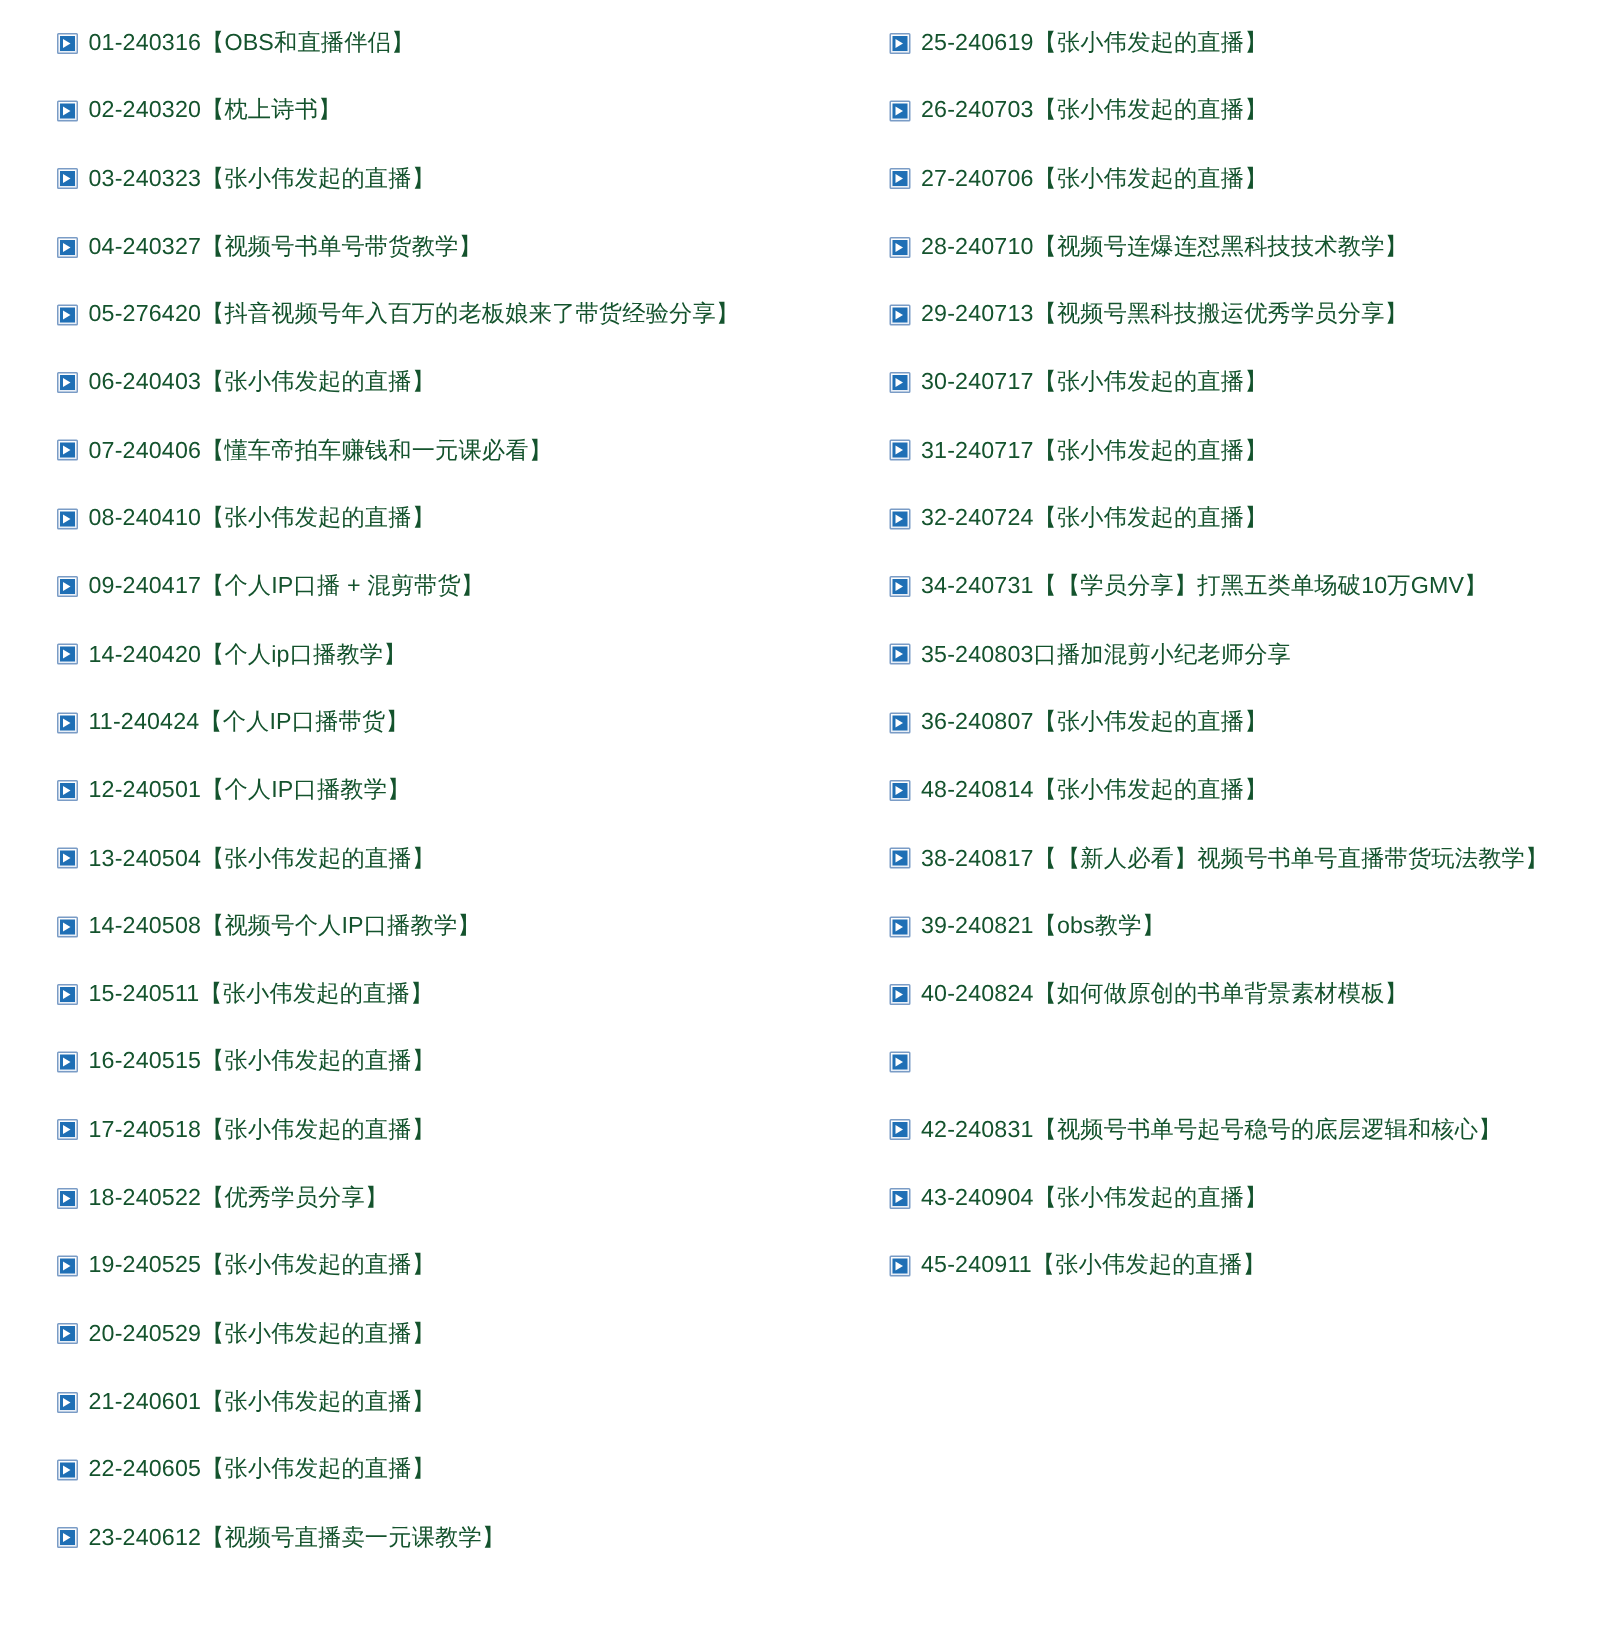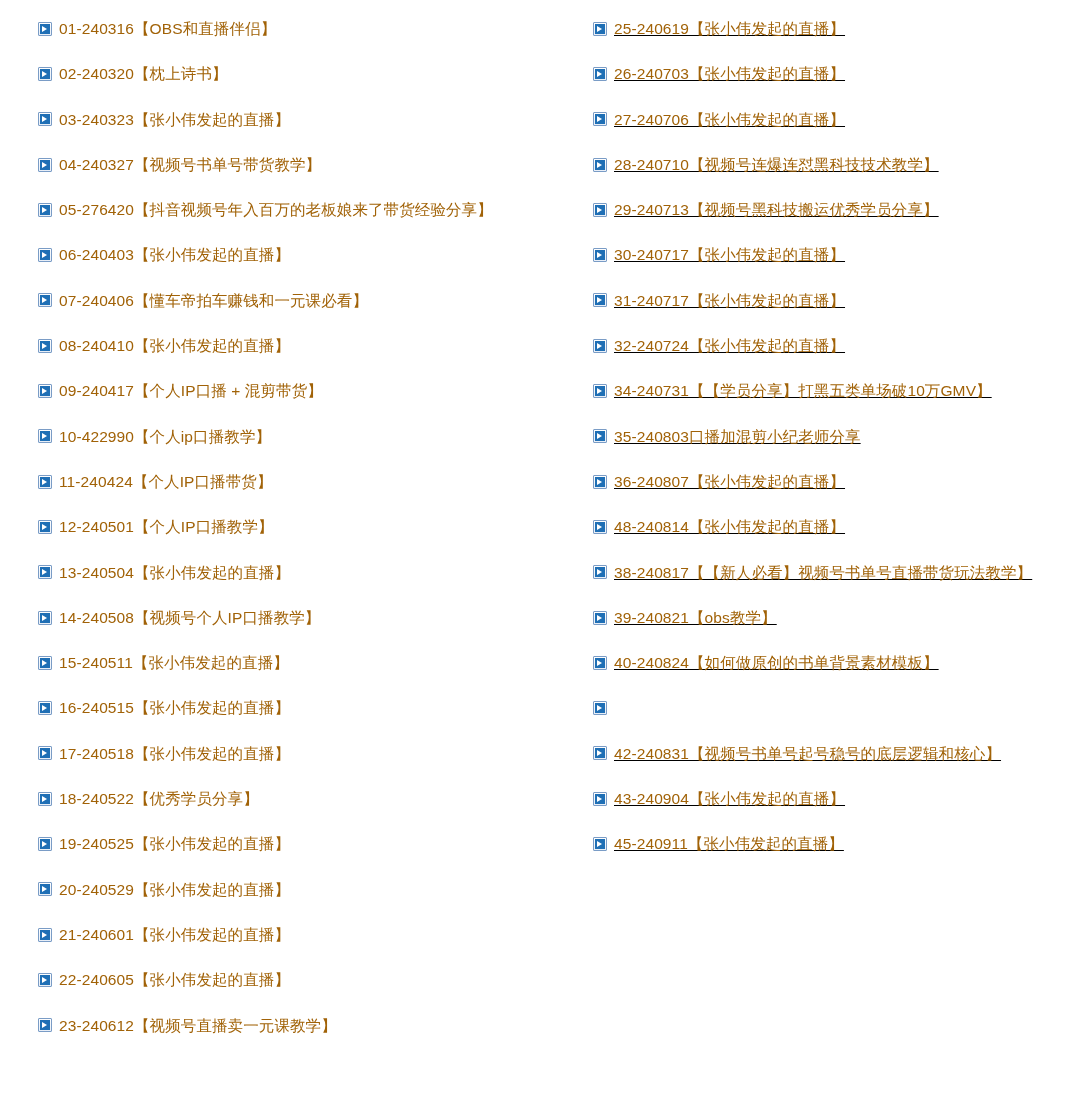--- a/index.html
+++ b/index.html
@@ -28,21 +28,20 @@
     flex-direction: column;
     box-sizing: border-box;
   }
   .column-left {
     width: 545px;
     padding-left: 38px;
   }
   .column-right {
     width: 535px;
     padding-left: 48px;
-    text-decoration: underline;
   }
   .file-item {
     display: flex;
     align-items: center;
     height: 45.3px;
     line-height: 45.3px;
     white-space: nowrap;
   }
   .file-icon {
     position: relative;
@@ -70,21 +69,21 @@
     left: 3px;
     top: 3px;
     width: 0;
     height: 0;
     border-left: 5px solid #ffffff;
     border-top: 3px solid transparent;
     border-bottom: 3px solid transparent;
   }
   .file-name {
     font-size: 15.5px;
-    color: #a16207;
+    color: #14532d;
     letter-spacing: 0.1px;
   }
 </style>
 </head>
 <body>
 
 <div class="file-grid">
 
   <div class="column column-left">
     <div class="file-item">
@@ -118,21 +117,21 @@
     <div class="file-item">
       <span class="file-icon"></span>
       <span class="file-name">08-240410【张小伟发起的直播】</span>
     </div>
     <div class="file-item">
       <span class="file-icon"></span>
       <span class="file-name">09-240417【个人IP口播 + 混剪带货】</span>
     </div>
     <div class="file-item">
       <span class="file-icon"></span>
-      <span class="file-name">10-422990【个人ip口播教学】</span>
+      <span class="file-name">14-240420【个人ip口播教学】</span>
     </div>
     <div class="file-item">
       <span class="file-icon"></span>
       <span class="file-name">11-240424【个人IP口播带货】</span>
     </div>
     <div class="file-item">
       <span class="file-icon"></span>
       <span class="file-name">12-240501【个人IP口播教学】</span>
     </div>
     <div class="file-item">

